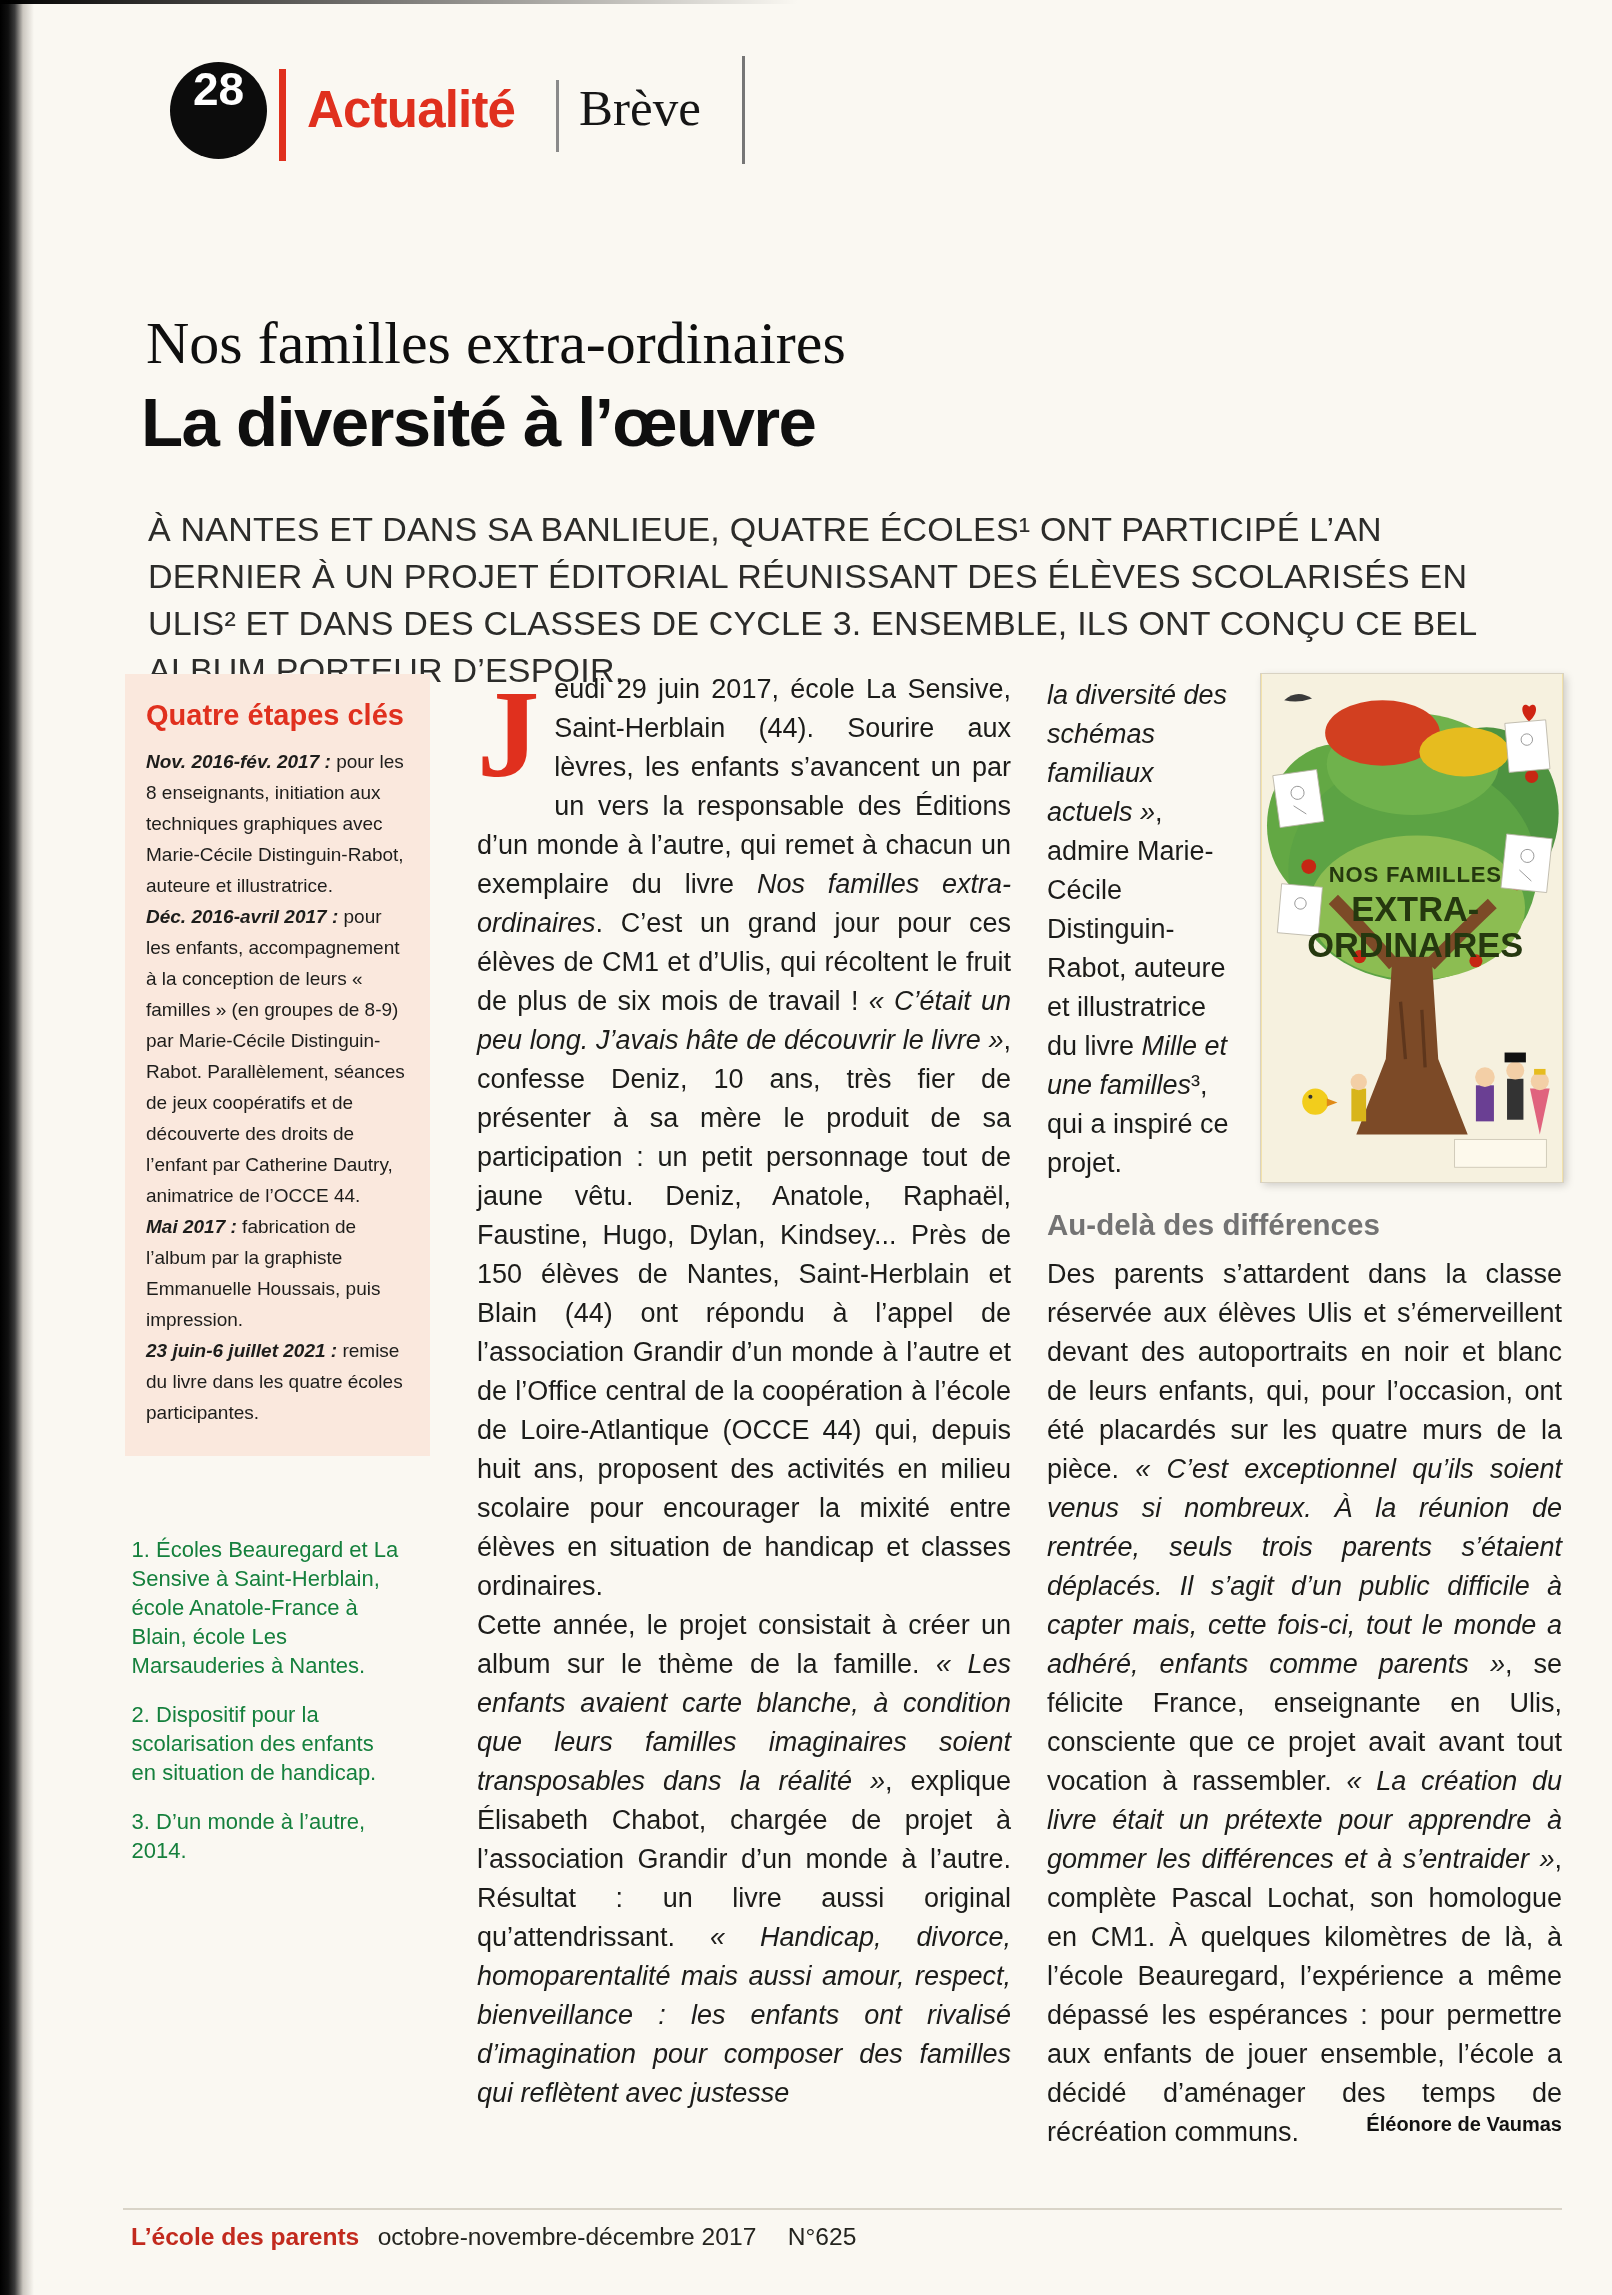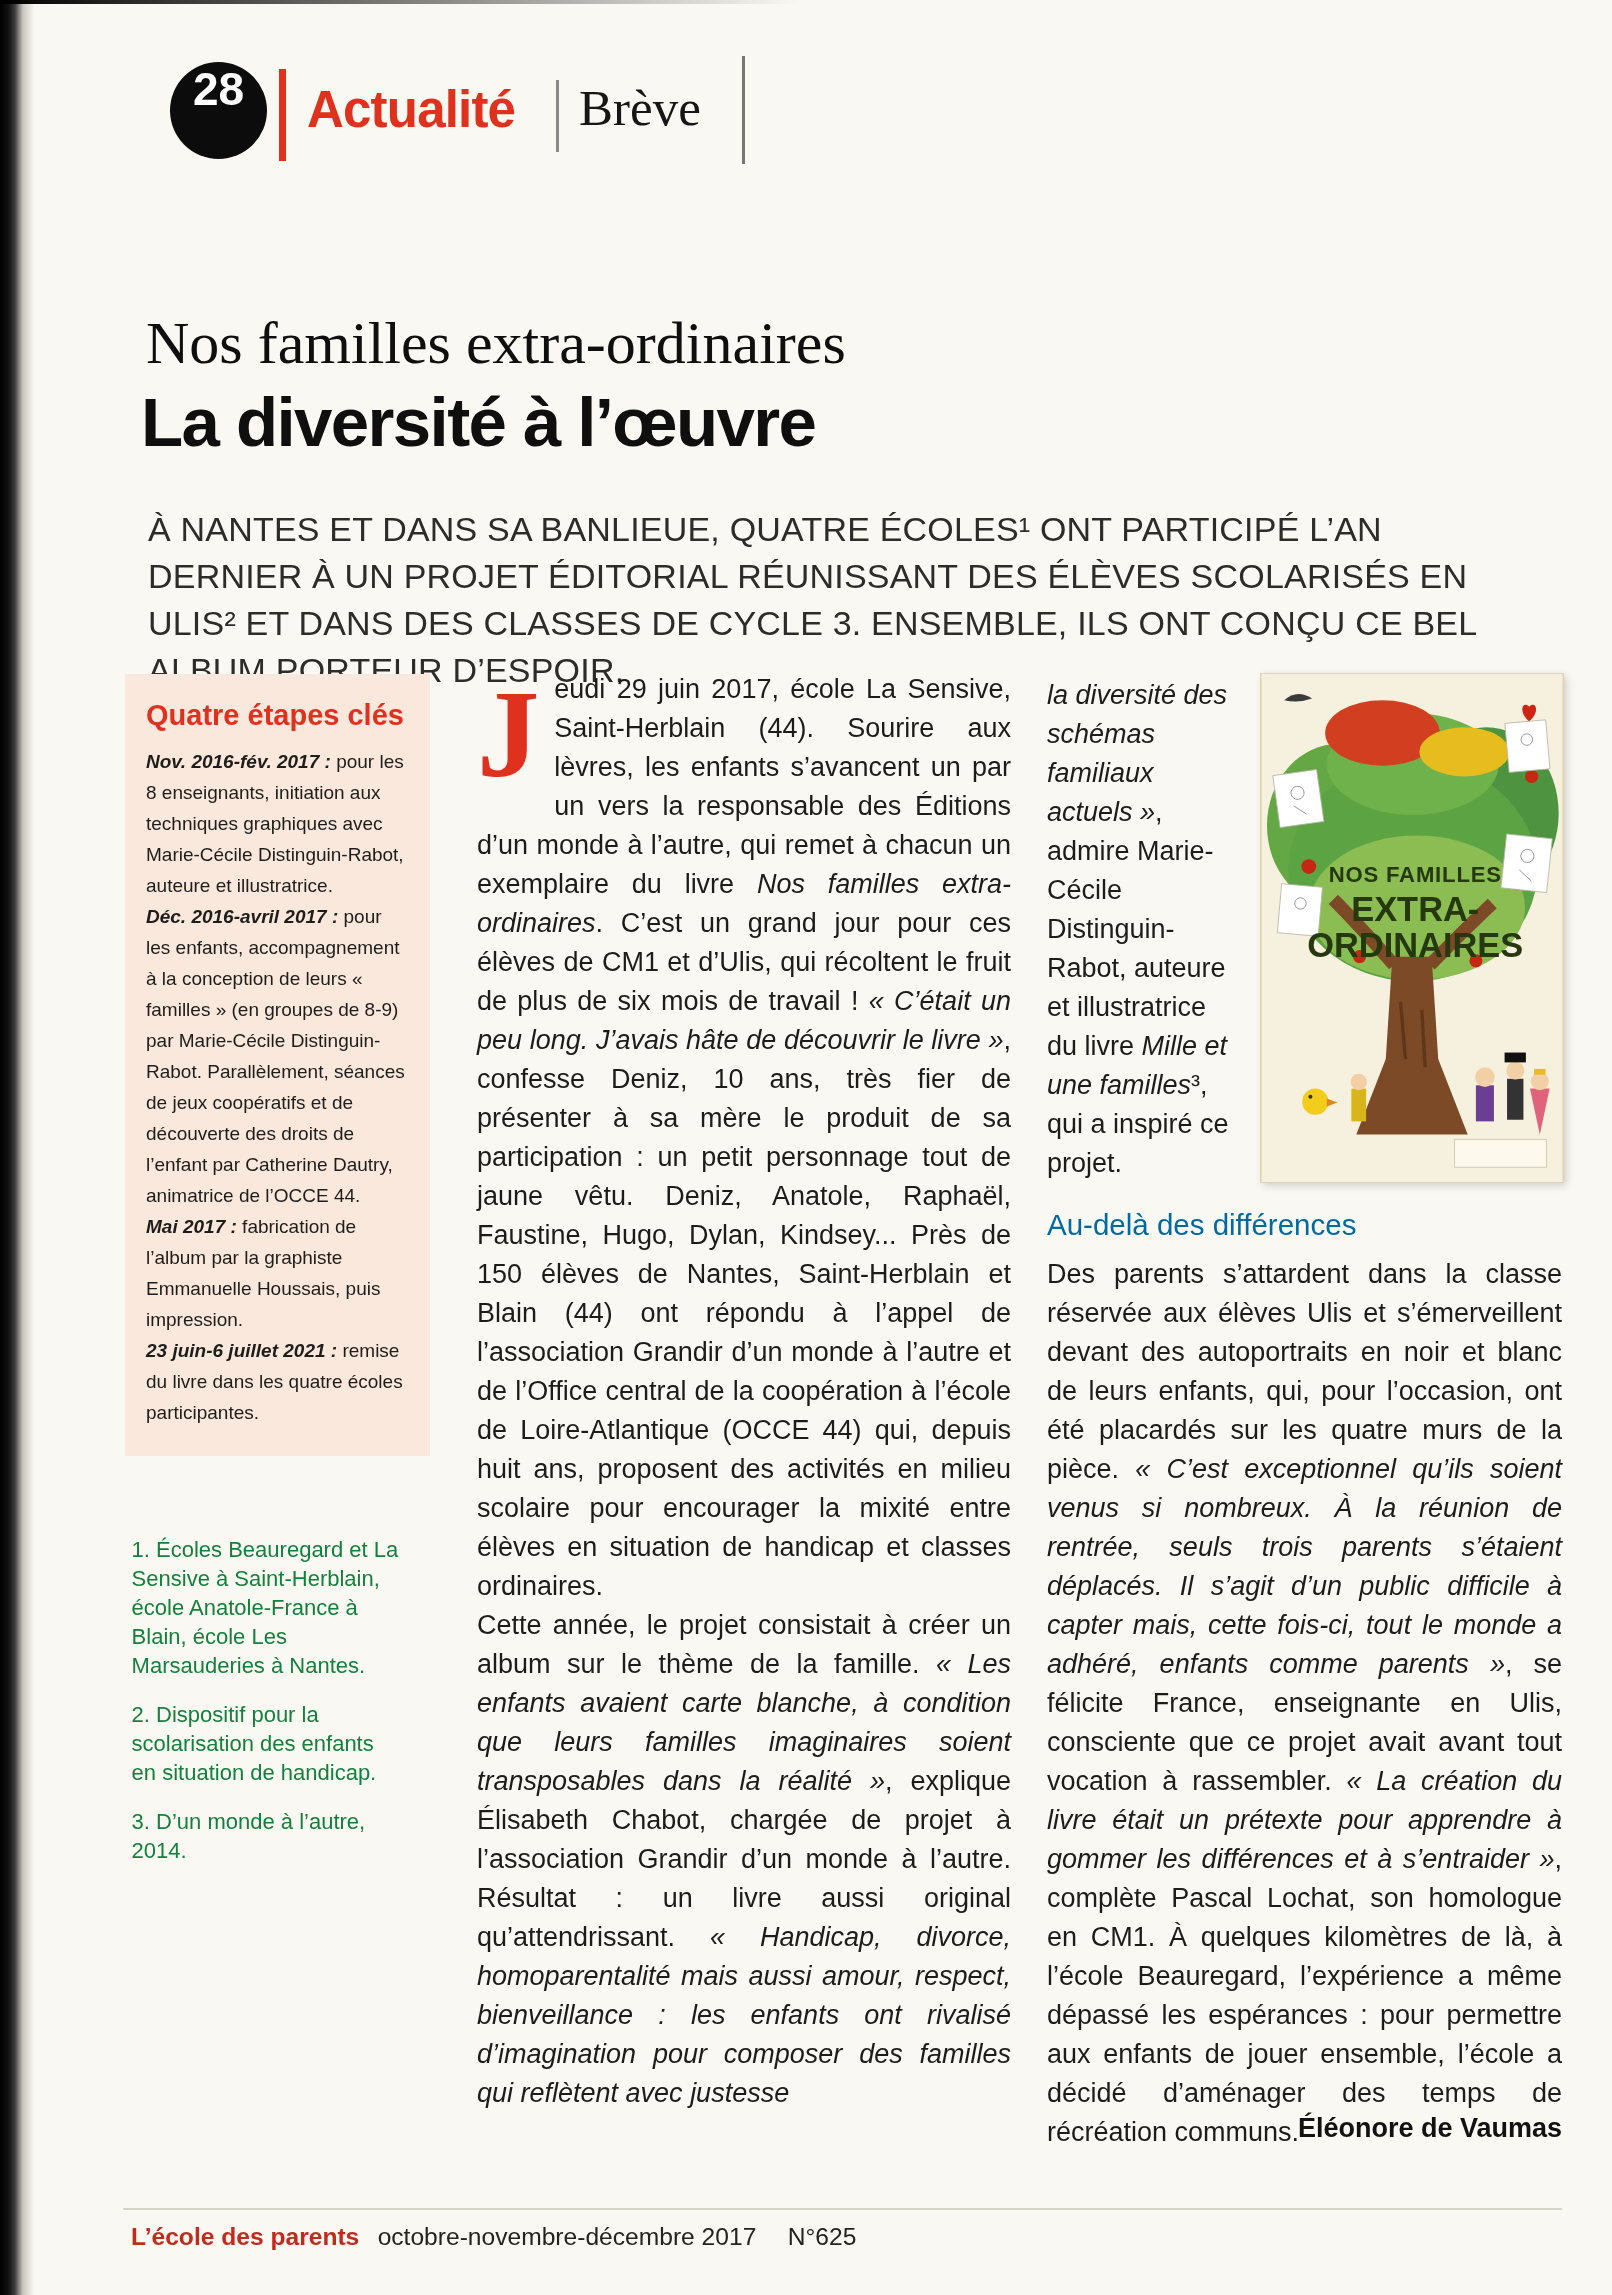--- a/index.html
+++ b/index.html
@@ -56,22 +56,22 @@
 
   .col-right{position:absolute;left:1047px;top:670px;width:515px;}
   .right-top{display:flex;gap:21px;align-items:flex-end;}
   .narrow{width:192px;flex:0 0 auto;}
   .narrow .body-p{text-align:left;}
   .cover{margin:3.3px 0 0;width:302px;height:508px;flex:0 0 auto;
     border:0.8px solid #d8d2c2;box-shadow:2.5px 3.3px 8.2px rgba(0,0,0,.18);background:#eab308;}
   .cover svg{display:block;}
   .cover-t1{font-family:"Liberation Sans",sans-serif;font-weight:700;font-size:27px;fill:#25380f;letter-spacing:1px;}
   .cover-t2{font-family:"Liberation Sans",sans-serif;font-weight:800;font-size:42px;fill:#25380f;}
-  .xhead{margin:24.6px 0 13px;font-size:29.5px;font-weight:400;color:#0369a1;}
-  .byline{margin-top:-39px;text-align:right;font-weight:700;font-size:27px;color:#121212;}
+  .xhead{margin:24.6px 0 13px;font-size:29.5px;font-weight:700;color:#737373;}
+  .byline{margin-top:-39px;text-align:right;font-weight:700;font-size:20px;color:#121212;}
 
   
   .footer-rule{position:absolute;left:123px;top:2208px;width:1439px;height:1.6px;background:#d9d4c8;}
   .page-footer{position:absolute;left:131px;top:2223px;font-size:24.6px;}
   .mag{color:var(--footer-red);font-weight:700;}
   .fdate{margin-left:11.5px;color:#24241f;}
   .fnum{margin-left:24.6px;color:#24241f;}
 </style>
 </head>
 <body>

